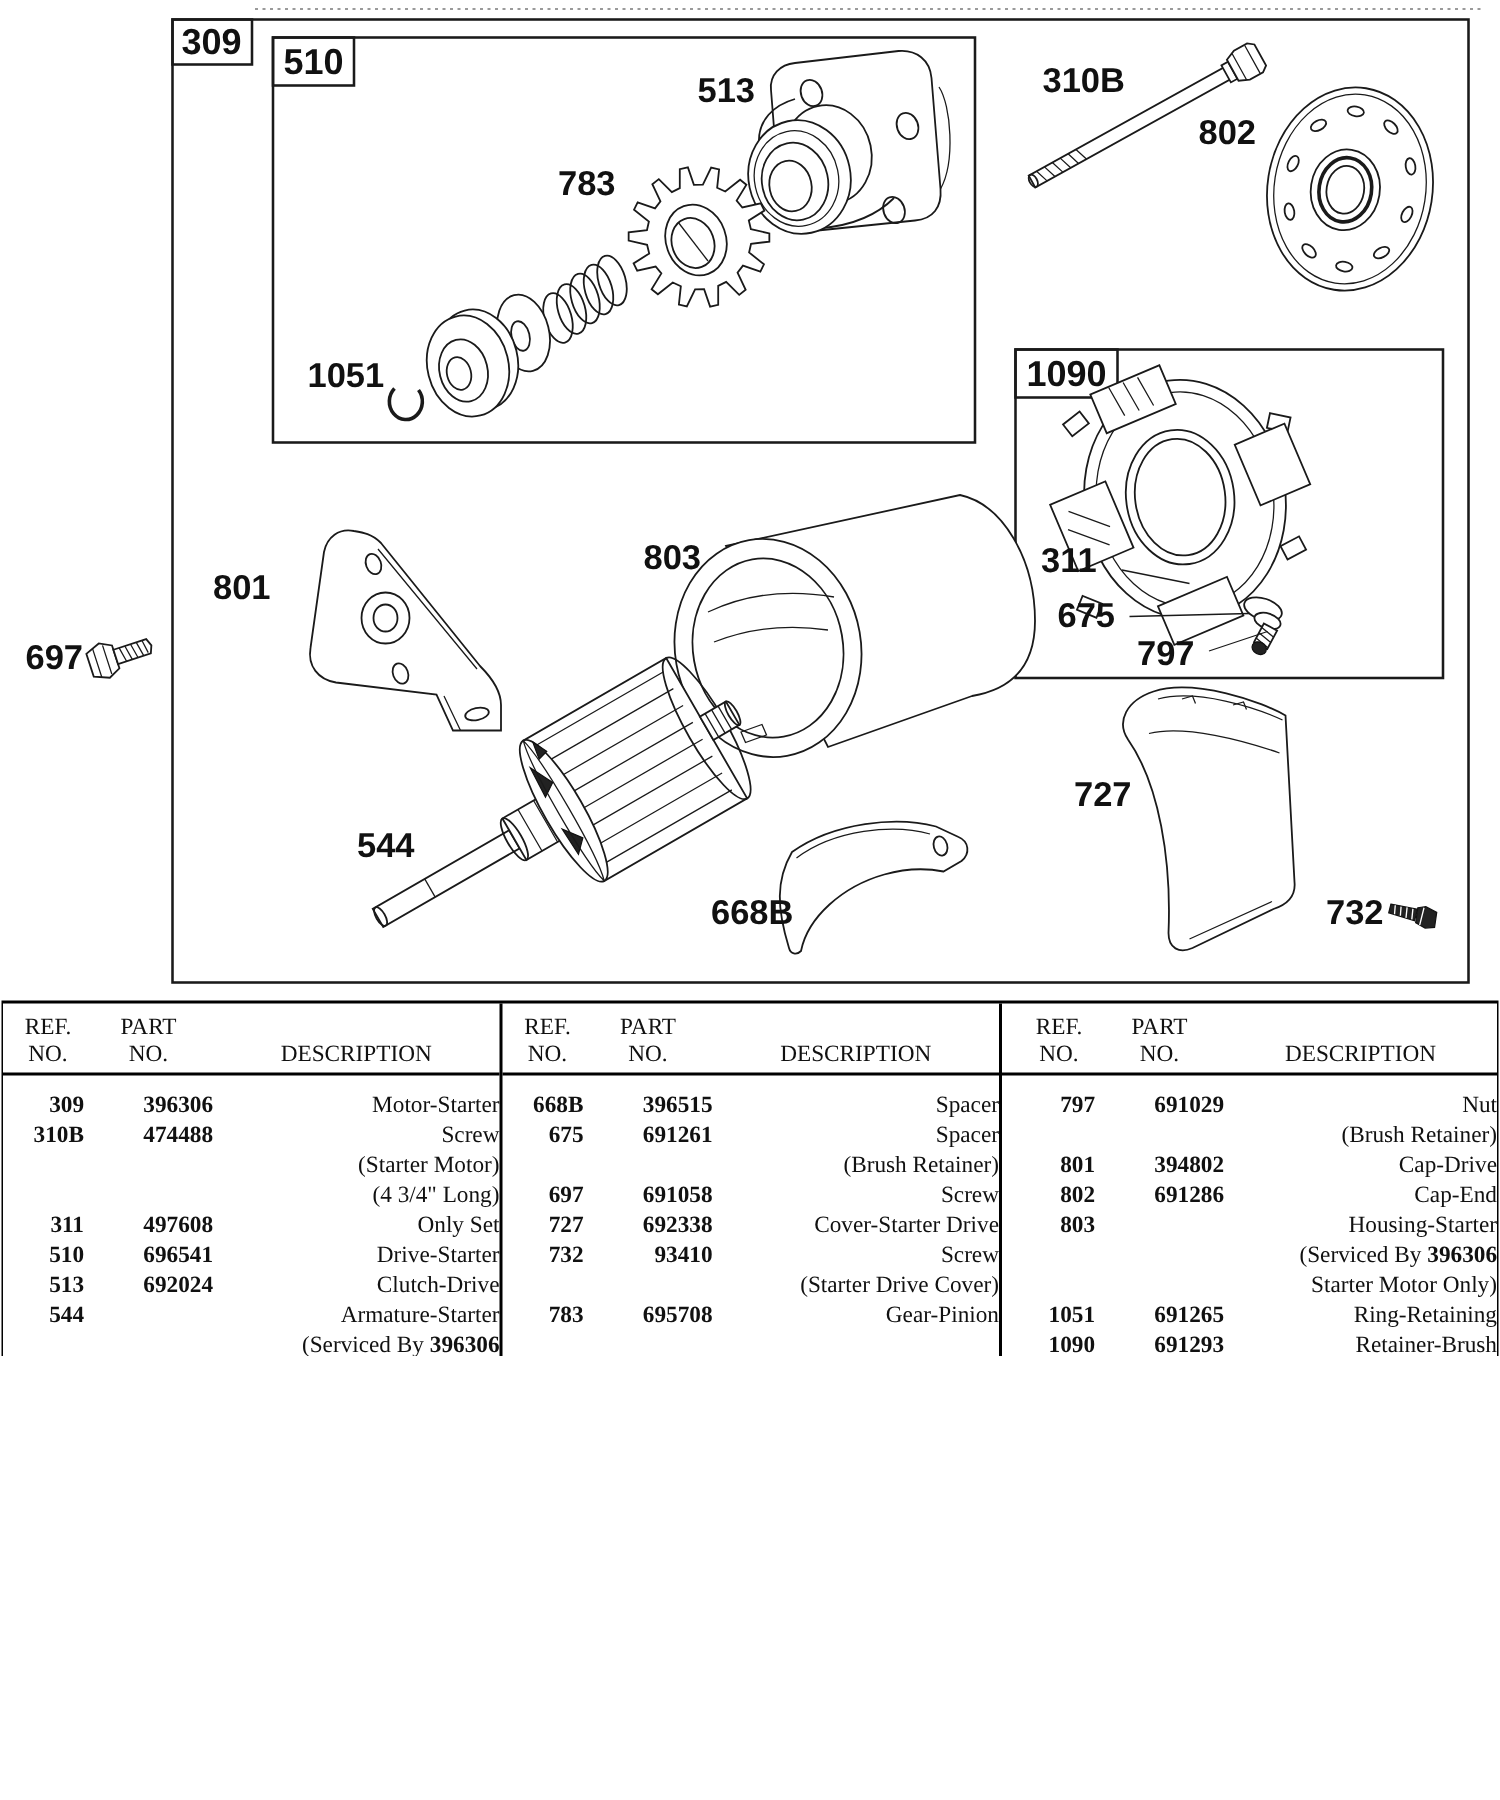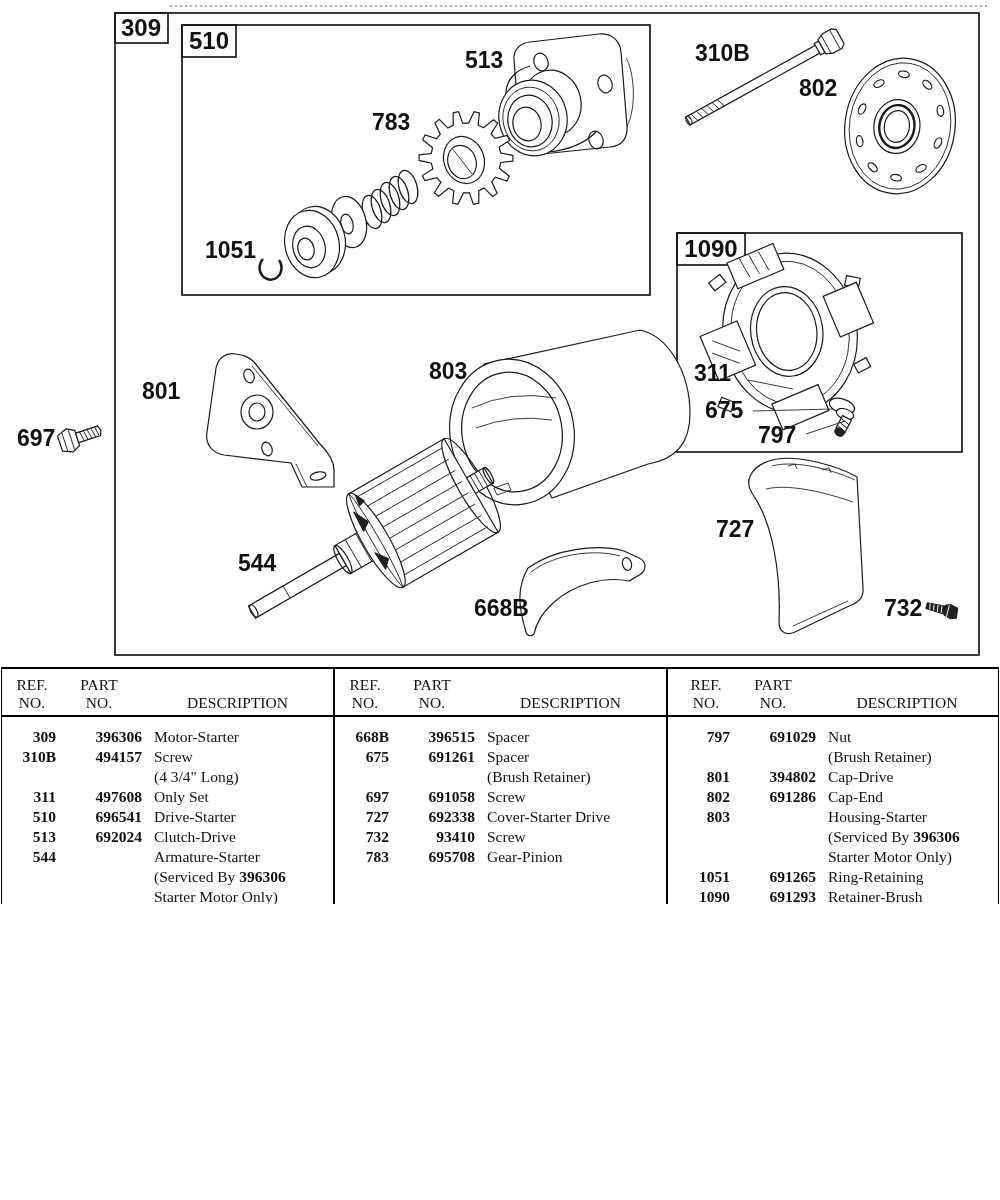--- a/index.html
+++ b/index.html
@@ -27,21 +27,21 @@
   .tcol.c3{left:666px;width:330px;}
   .thead{height:46px;border-bottom:2px solid #000;display:grid;
          grid-template-columns:48px 86px 1fr;padding-left:6px;box-sizing:content-box;}
   .tcol.c3 .thead,.tcol.c3 .trow{padding-left:14px;}
   .thead .h{display:flex;flex-direction:column;justify-content:flex-end;align-items:center;
             font-size:15.5px;line-height:18px;padding-bottom:3px;}
   .trows{padding-top:10px;}
   .trow{display:grid;grid-template-columns:48px 86px 1fr;height:19.9px;
         align-items:center;padding-left:6px;font-size:15.5px;line-height:19px;}
   .trow .num{text-align:right;font-weight:bold;white-space:pre;}
-  .trow .desc{padding-left:12px;white-space:pre;}
+  .trow .desc{padding-left:12px;white-space:pre;text-align:right;}
   .trow .desc b{font-weight:bold;}
 </style>
 </head>
 <body>
 
 <div class="page">
 
   <svg class="diagram" width="1000" height="662" viewBox="0 0 1000 662">
 
     <line x1="170" y1="6" x2="988" y2="6" stroke="#9a9a9a" stroke-width="1.4" stroke-dasharray="2,3"></line>
@@ -249,22 +249,27 @@
         </div>
       </div>
       <div class="trows" id="rows-0">
           <div class="trow">
             <span class="num">309</span>
             <span class="num">396306</span>
             <span class="desc">Motor-Starter</span>
           </div>
           <div class="trow">
             <span class="num">310B</span>
-            <span class="num">494157</span>
+            <span class="num">474488</span>
             <span class="desc">Screw</span>
+          </div>
+          <div class="trow">
+            <span class="num"></span>
+            <span class="num"></span>
+            <span class="desc">(Starter Motor)</span>
           </div>
           <div class="trow">
             <span class="num"></span>
             <span class="num"></span>
             <span class="desc">(4 3/4" Long)</span>
           </div>
           <div class="trow">
             <span class="num">311</span>
             <span class="num">497608</span>
             <span class="desc">Only Set</span>
@@ -335,20 +340,25 @@
             <span class="num">727</span>
             <span class="num">692338</span>
             <span class="desc">Cover-Starter Drive</span>
           </div>
           <div class="trow">
             <span class="num">732</span>
             <span class="num">93410</span>
             <span class="desc">Screw</span>
           </div>
           <div class="trow">
+            <span class="num"></span>
+            <span class="num"></span>
+            <span class="desc">(Starter Drive Cover)</span>
+          </div>
+          <div class="trow">
             <span class="num">783</span>
             <span class="num">695708</span>
             <span class="desc">Gear-Pinion</span>
           </div>
         </div>
     </div>
     <div class="tcol c3">
       <div class="thead">
         <div class="h">
           <span>REF.</span>

